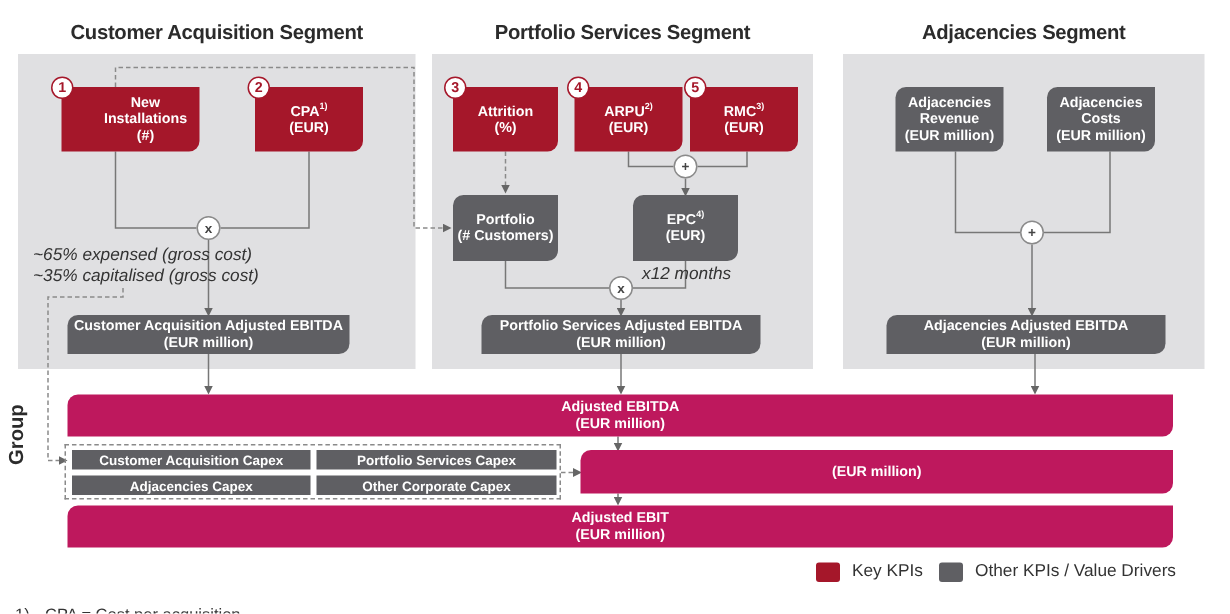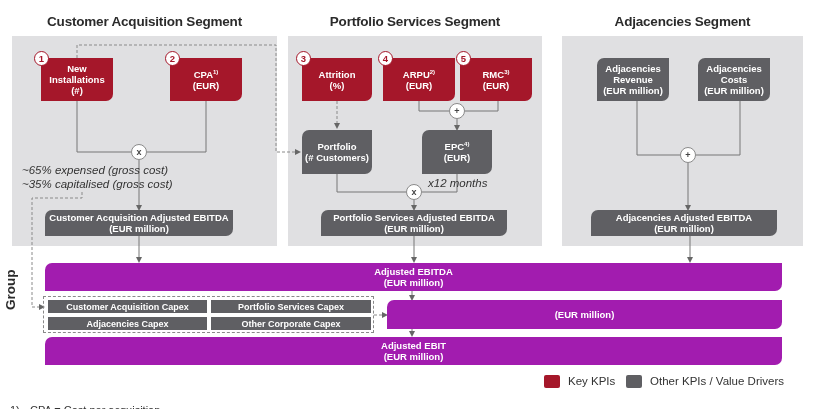--- a/index.html
+++ b/index.html
@@ -17,21 +17,21 @@
   .badge { position:absolute; width:15px; height:15px; border-radius:50%; background:#fff;
            border:1.5px solid #a5172a; color:#a5172a; font-size:9.5px; font-weight:bold;
            display:flex; align-items:center; justify-content:center; box-sizing:border-box;
            font-family:"Liberation Sans",sans-serif; }
   .op { position:absolute; width:16px; height:16px; border-radius:50%; background:#fff;
         border:1px solid #8a8a8a; color:#444; font-size:9px; font-weight:bold;
         display:flex; align-items:center; justify-content:center; box-sizing:border-box;
         font-family:"Liberation Sans",sans-serif; }
   .note { position:absolute; font-style:italic; font-size:11.5px; color:#333; line-height:14px;
           font-family:"Liberation Sans",sans-serif; white-space:nowrap; }
-  .bar { position:absolute; background:#a21caf; color:#fff; font-weight:bold; font-size:9.5px;
+  .bar { position:absolute; background:#be185d; color:#fff; font-weight:bold; font-size:9.5px;
          line-height:11px; text-align:center; display:flex; flex-direction:column; justify-content:center;
          align-items:center; border-radius:7px 0 7px 0; font-family:"Liberation Sans",sans-serif; }
   .capex { position:absolute; background:#5f5f63; color:#fff; font-weight:bold; font-size:9px;
            display:flex; align-items:center; justify-content:center; font-family:"Liberation Sans",sans-serif; }
   .capex-frame { position:absolute; border:1.3px dashed #8a8a8a; box-sizing:border-box; }
   .group-label { position:absolute; left:3px; top:310px; transform:rotate(-90deg); transform-origin:left top;
                  font-size:13.5px; font-weight:bold; color:#2b2b2b; font-family:"Liberation Sans",sans-serif; }
   .legend-item { position:absolute; top:375px; display:flex; align-items:flex-start; font-size:11.5px; color:#333;
                  font-family:"Liberation Sans",sans-serif; }
   .swatch { width:16px; height:13px; margin-right:8px; border-radius:2px; }
@@ -80,21 +80,21 @@
 
   <path d="M139,236 V260" stroke="#777" fill="none" stroke-width="1" marker-end="url(#arr)"></path>
   <path d="M414,236 V260" stroke="#777" fill="none" stroke-width="1" marker-end="url(#arr)"></path>
   <path d="M690,236 V260" stroke="#777" fill="none" stroke-width="1" marker-end="url(#arr)"></path>
 
   <path d="M412,291 V298" stroke="#777" fill="none" stroke-width="1" marker-end="url(#arr)"></path>
   <path d="M412,329 V334" stroke="#777" fill="none" stroke-width="1" marker-end="url(#arr)"></path>
   <path d="M374,315 H385" stroke="#8a8a8a" fill="none" stroke-width="1" stroke-dasharray="3,2" marker-end="url(#arr)"></path>
 </svg>
 
-<div class="box red" style="left:41px;top:58px;width:72px;height:43px;">
+<div class="box red" style="left:41px;top:58px;width:72px;height:43px;padding-left:20px;">
   <span>New</span>
   <span>Installations</span>
   <span>(#)</span>
 </div>
 <div class="badge" style="left:34px;top:51px;">1</div>
 
 <div class="box red" style="left:170px;top:58px;width:72px;height:43px;">
   <span><span>CPA</span><sup>1)</sup></span>
   <span>(EUR)</span>
 </div>

